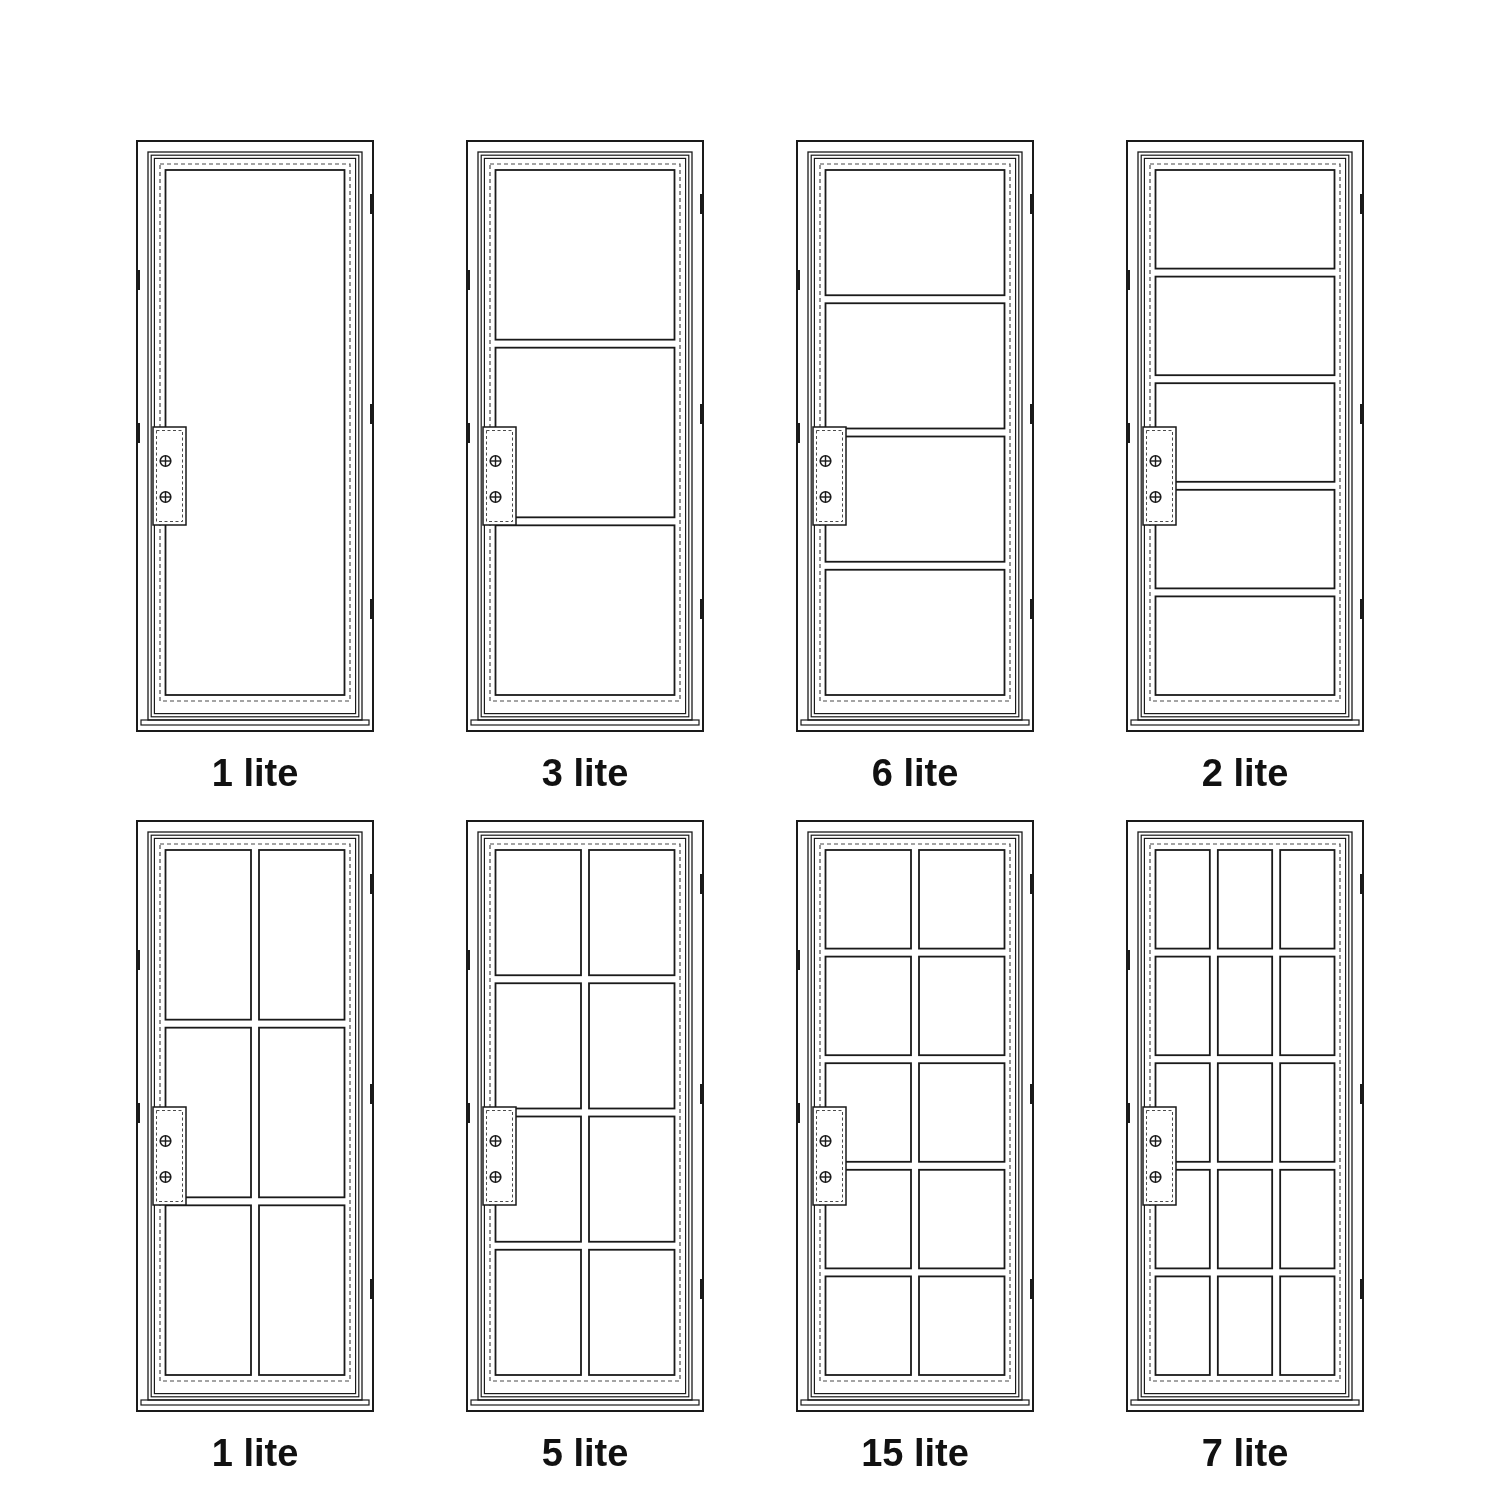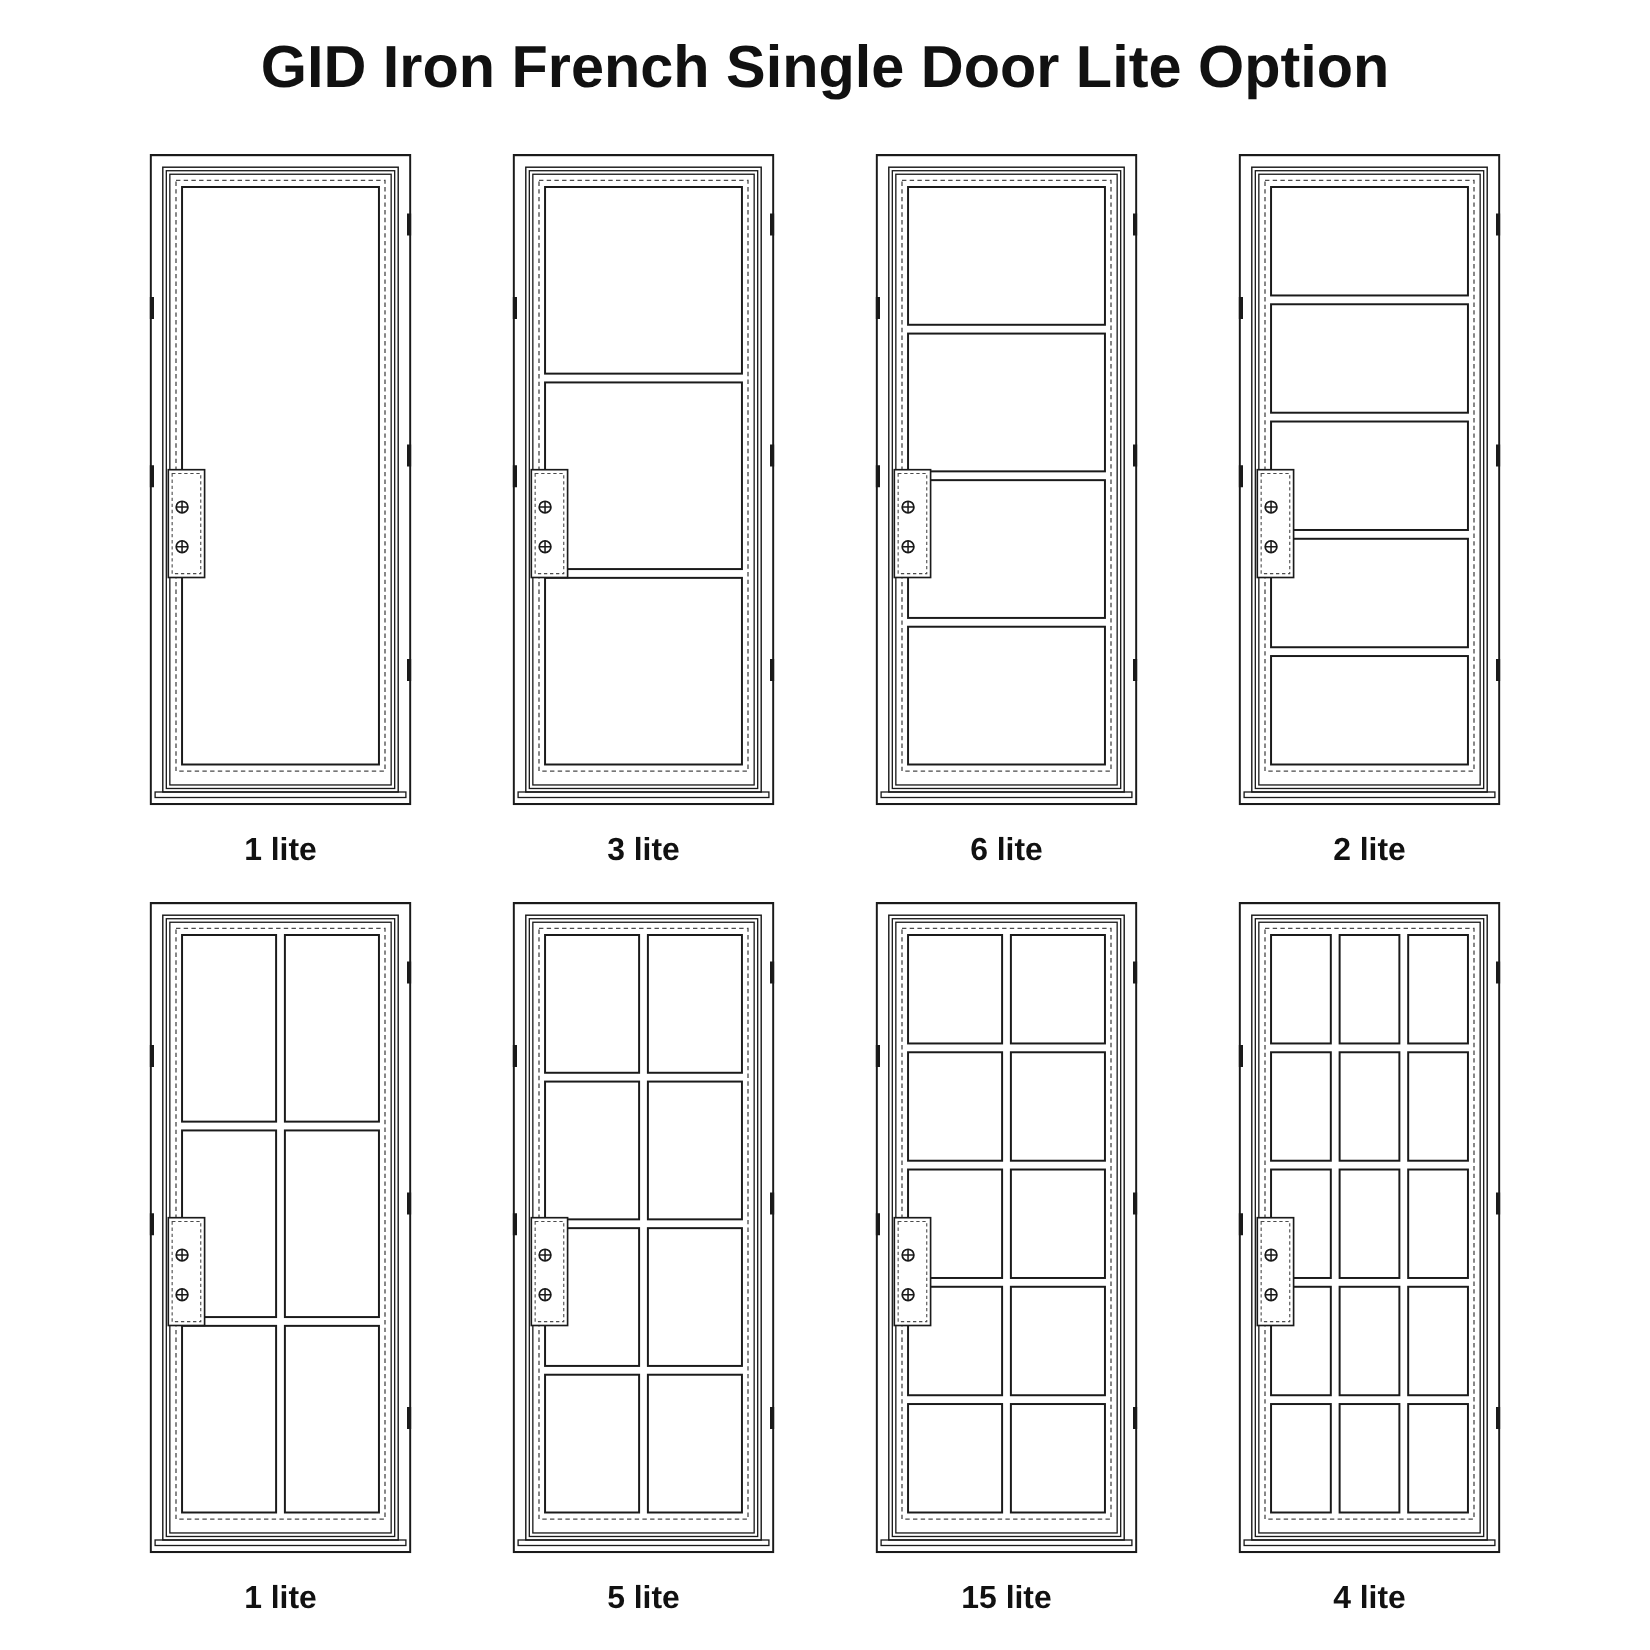--- a/index.html
+++ b/index.html
@@ -6,27 +6,26 @@
   body{width:1500px;height:1500px;font-family:"Liberation Sans",sans-serif;}
   .page{position:relative;width:1500px;height:1500px;background:#fff;overflow:hidden;}
   .title{position:absolute;top:30px;left:0;width:100%;margin:0;text-align:center;
          font-size:54px;font-weight:bold;color:#111;letter-spacing:0;}
   .grid{position:absolute;top:140px;left:0;width:100%;
         display:grid;grid-template-columns:repeat(4,330px);justify-content:center;row-gap:22px;}
   .door-cell{display:flex;flex-direction:column;align-items:center;}
   .door-fig{width:238px;height:592px;}
   .door-fig svg{display:block;}
   .door-label{margin-top:16px;height:50px;line-height:50px;
-              font-size:29px;font-weight:bold;color:#111;white-space:nowrap;}
+              font-size:38px;font-weight:bold;color:#111;white-space:nowrap;}
 </style>
 </head>
 <body>
 
 <div class="page">
-  <h1 class="title">GID Iron French Single Door Lite Option</h1>
   <div class="grid" id="door-grid">
       <div class="door-cell">
         <div class="door-fig">
           <svg viewBox="0 0 238 592" width="238" height="592">
             <rect x="1" y="1" width="236" height="590" fill="#fff" stroke="#1a1a1a" stroke-width="2"></rect>
             <rect x="12" y="12" width="214" height="568" fill="none" stroke="#1a1a1a" stroke-width="1.3"></rect>
             <rect x="15.2" y="15.2" width="207.6" height="561.6" fill="none" stroke="#1a1a1a" stroke-width="1.2"></rect>
             <rect x="18.4" y="18.4" width="201.2" height="555.2" fill="none" stroke="#1a1a1a" stroke-width="1.2"></rect>
             <rect x="5" y="580" width="228" height="5" fill="none" stroke="#1a1a1a" stroke-width="1.2"></rect>
             <rect x="24" y="24" width="190" height="537" fill="none" stroke="#4a4a4a" stroke-width="1.2" stroke-dasharray="4 3"></rect>
@@ -304,16 +303,16 @@
               <line x1="24.2" y1="321" x2="34.8" y2="321" stroke="#1a1a1a" stroke-width="1.4"></line>
               <line x1="29.5" y1="315.7" x2="29.5" y2="326.3" stroke="#1a1a1a" stroke-width="1.4"></line>
             </g>
             <g>
               <circle cx="29.5" cy="357" r="5.3" fill="#fff" stroke="#1a1a1a" stroke-width="1.6"></circle>
               <line x1="24.2" y1="357" x2="34.8" y2="357" stroke="#1a1a1a" stroke-width="1.4"></line>
               <line x1="29.5" y1="351.7" x2="29.5" y2="362.3" stroke="#1a1a1a" stroke-width="1.4"></line>
             </g>
           </svg>
         </div>
-        <div class="door-label">4 lite</div>
+        <div class="door-label">7 lite</div>
       </div>
     </div>
 </div>
 
 </body></html>

